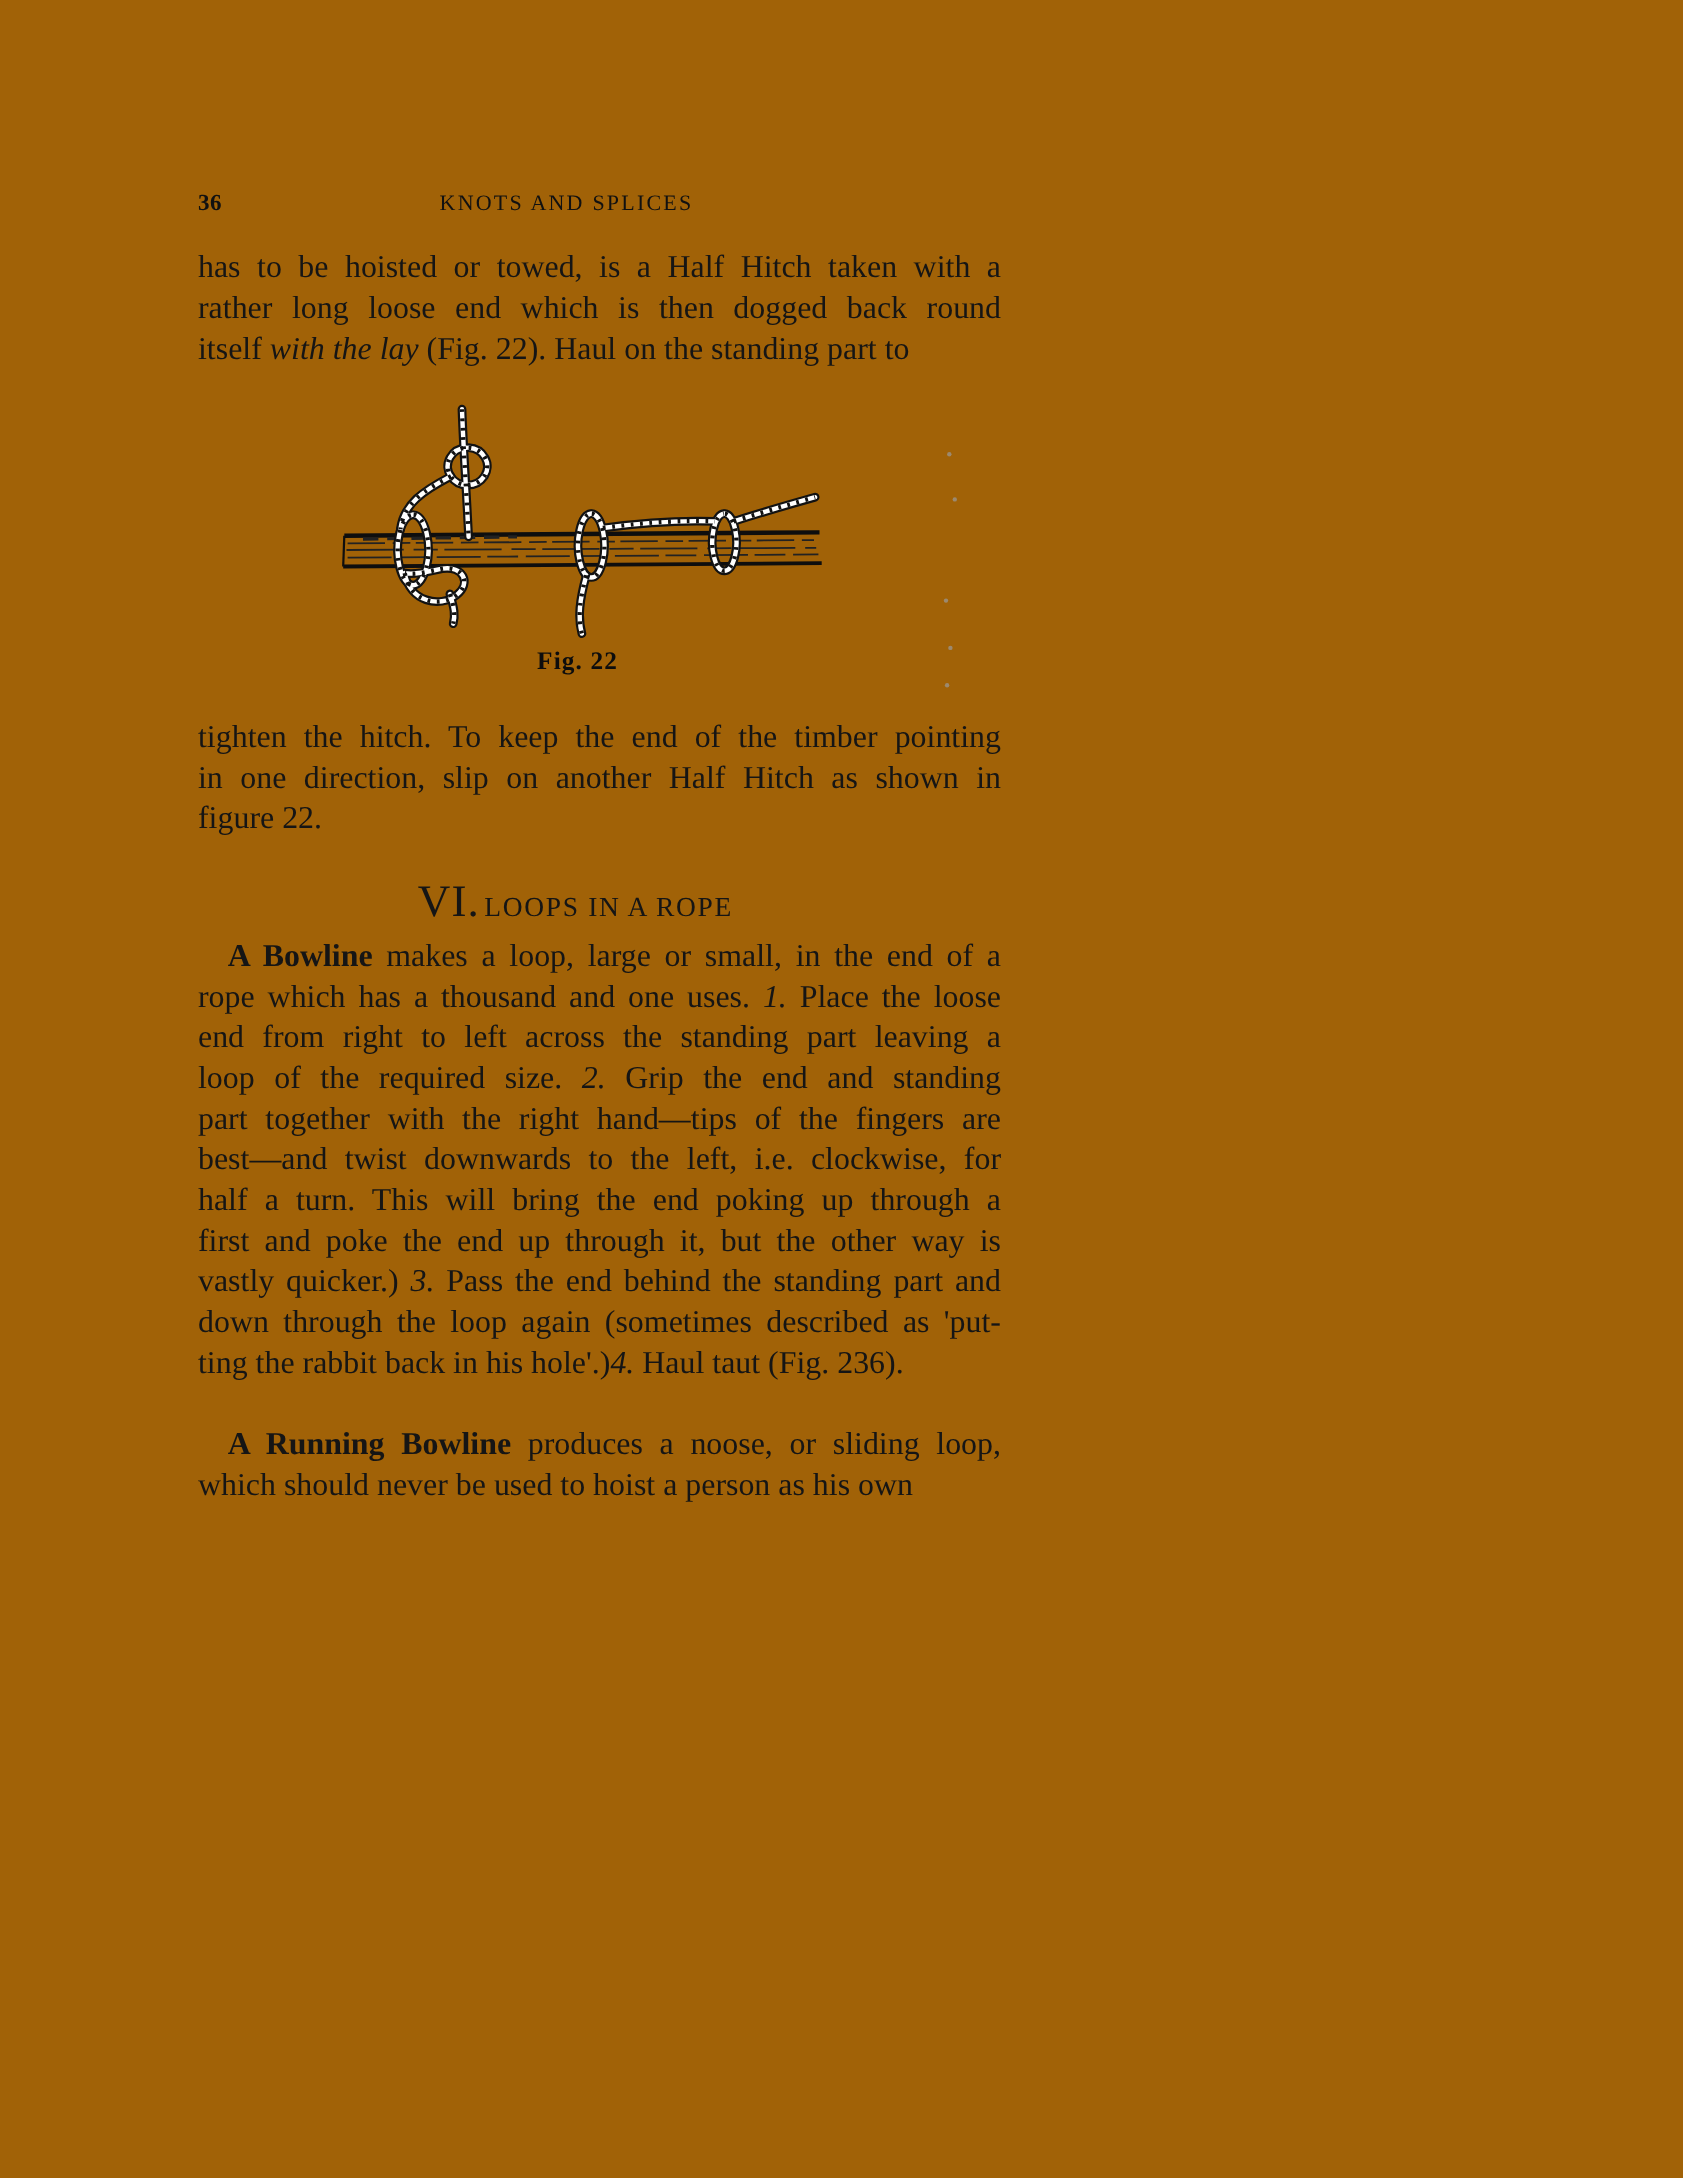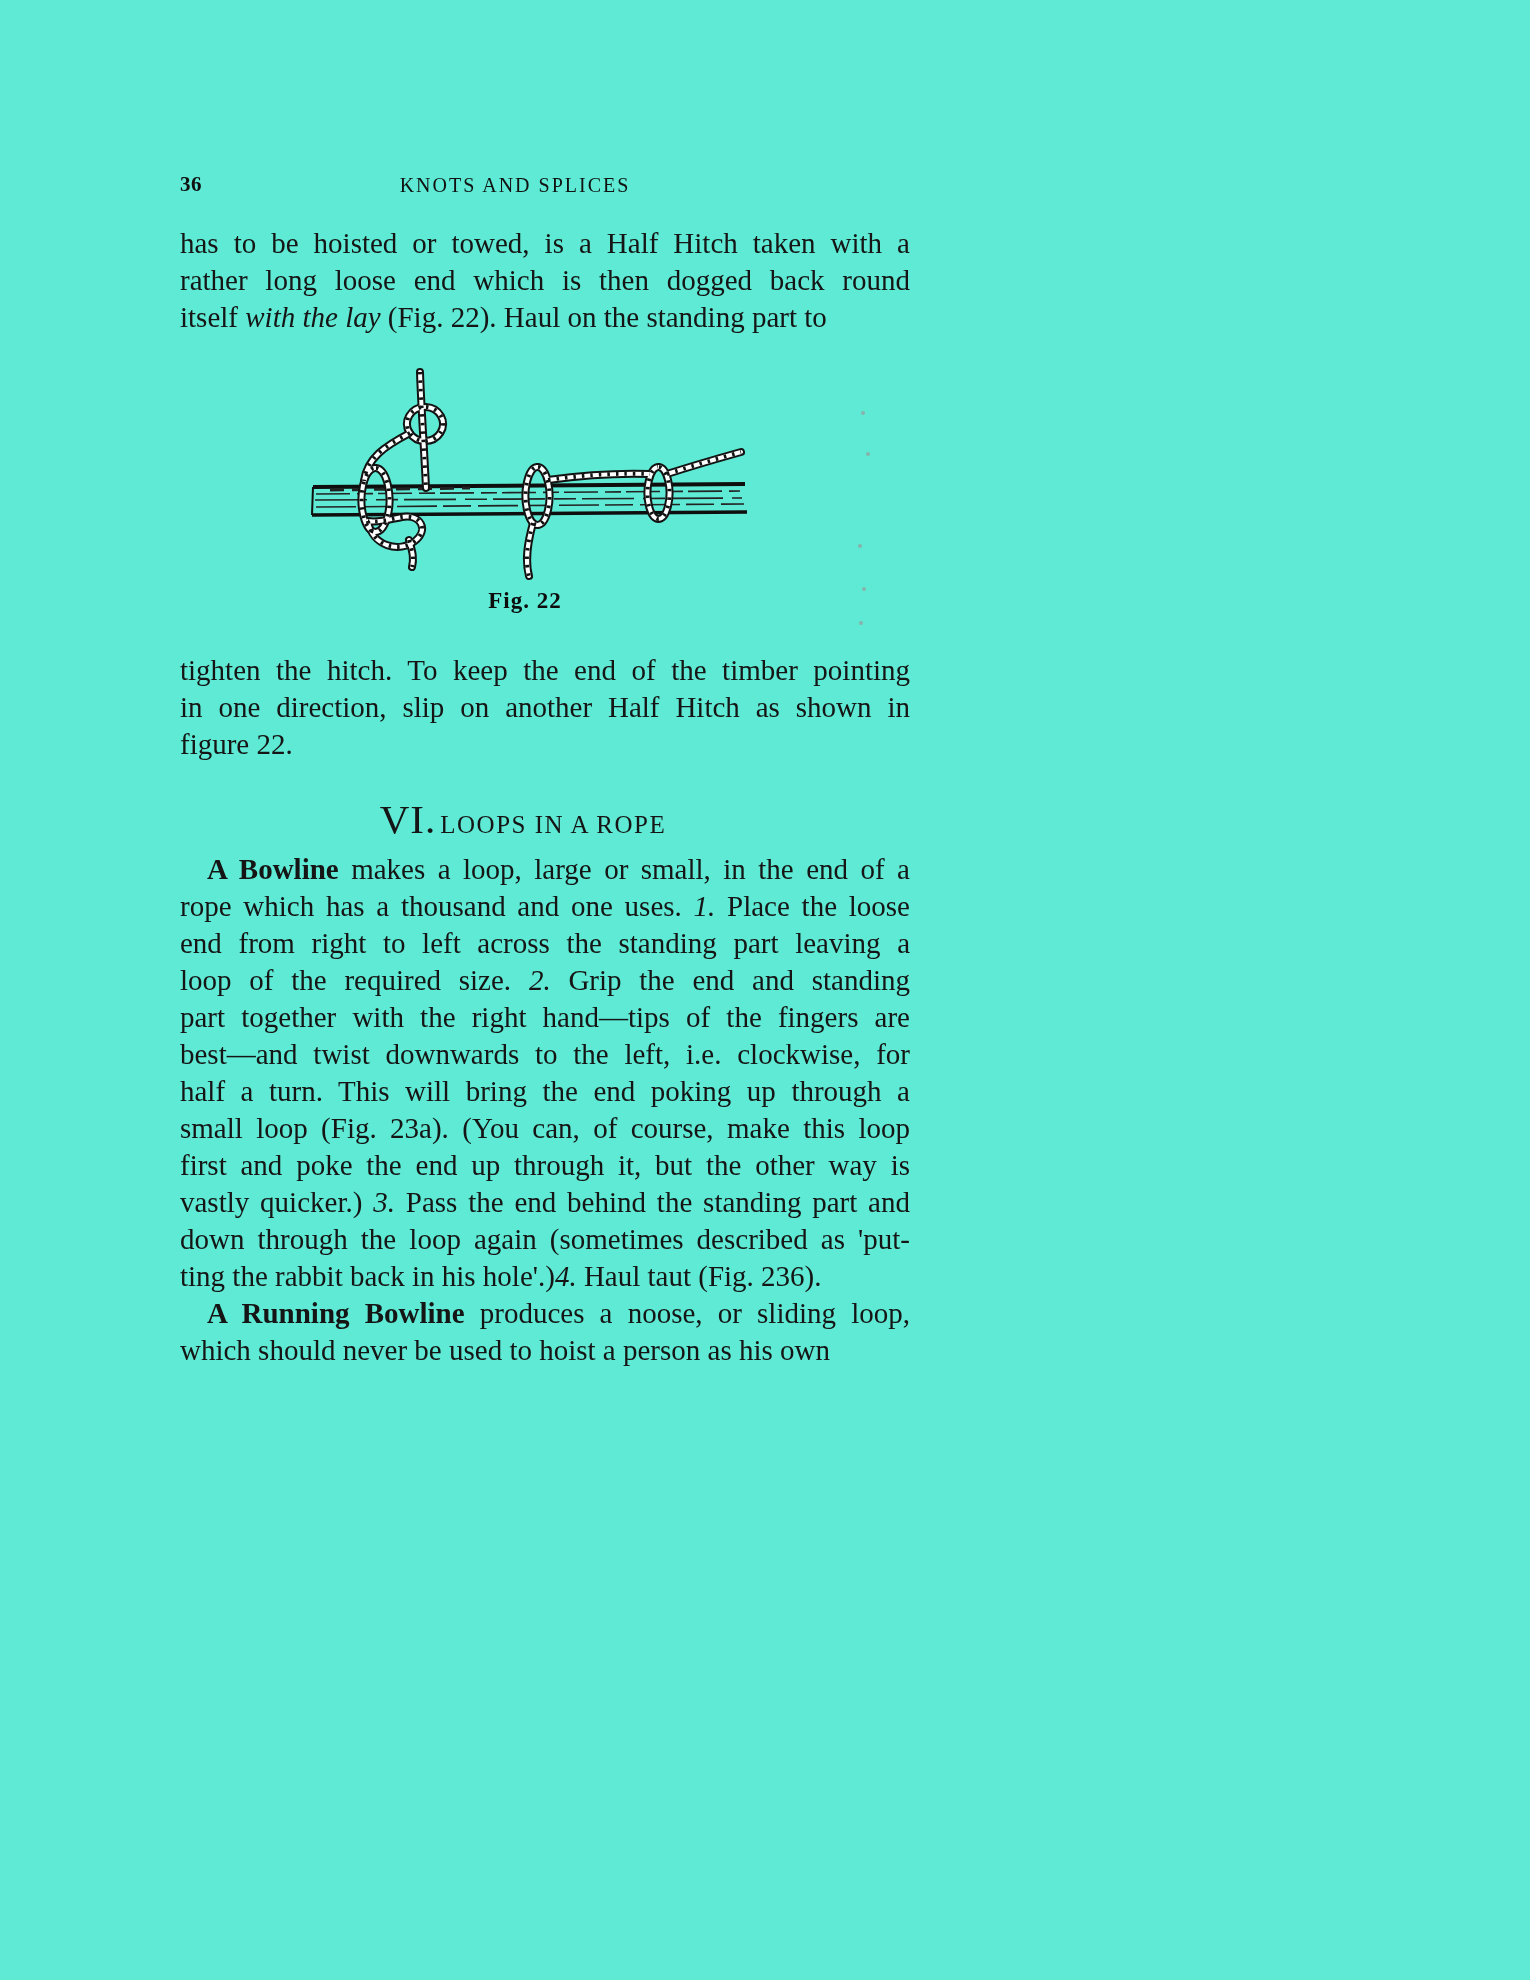--- a/index.html
+++ b/index.html
@@ -1,19 +1,19 @@
 <!DOCTYPE html>
 <html><head>
 <meta charset="utf-8">
 <style>
   html,body{margin:0;padding:0;background:#ffffff;}
   .page{
     position:relative;
     width:1530px;height:1980px;
-    background:#5eead4;
+    background:#a16207;
     font-family:"Liberation Serif","DejaVu Serif",serif;
     color:#111;
     overflow:hidden;
   }
   
   .pagenum{
     position:absolute;left:180px;top:172px;
     font-size:21px;font-weight:bold;letter-spacing:.5px;
   }
   .runhead{
@@ -151,21 +151,20 @@
   </div>
 
   <div class="para" style="top:851px;">
       <div class="line indent"><span class="b">A Bowline</span><span> makes a loop, large or small, in the end of a</span></div>
       <div class="line"><span>rope which has a thousand and one uses. </span><span class="i">1.</span><span> Place the loose</span></div>
       <div class="line"><span>end from right to left across the standing part leaving a</span></div>
       <div class="line"><span>loop of the required size. </span><span class="i">2.</span><span> Grip the end and standing</span></div>
       <div class="line"><span>part together with the right hand—tips of the fingers are</span></div>
       <div class="line"><span>best—and twist downwards to the left, i.e. clockwise, for</span></div>
       <div class="line"><span>half a turn. This will bring the end poking up through a</span></div>
-      <div class="line"><span>small loop (Fig. 23a). (You can, of course, make this loop</span></div>
       <div class="line"><span>first and poke the end up through it, but the other way is</span></div>
       <div class="line"><span>vastly quicker.) </span><span class="i">3.</span><span> Pass the end behind the standing part and</span></div>
       <div class="line"><span>down through the loop again (sometimes described as 'put-</span></div>
       <div class="line last"><span>ting the rabbit back in his hole'.)</span><span class="i">4.</span><span> Haul taut (Fig. 236).</span></div>
     </div>
 
   <div class="para" style="top:1295px;">
       <div class="line indent"><span class="b">A Running Bowline</span><span> produces a noose, or sliding loop,</span></div>
       <div class="line last"><span>which should never be used to hoist a person as his own</span></div>
     </div>

